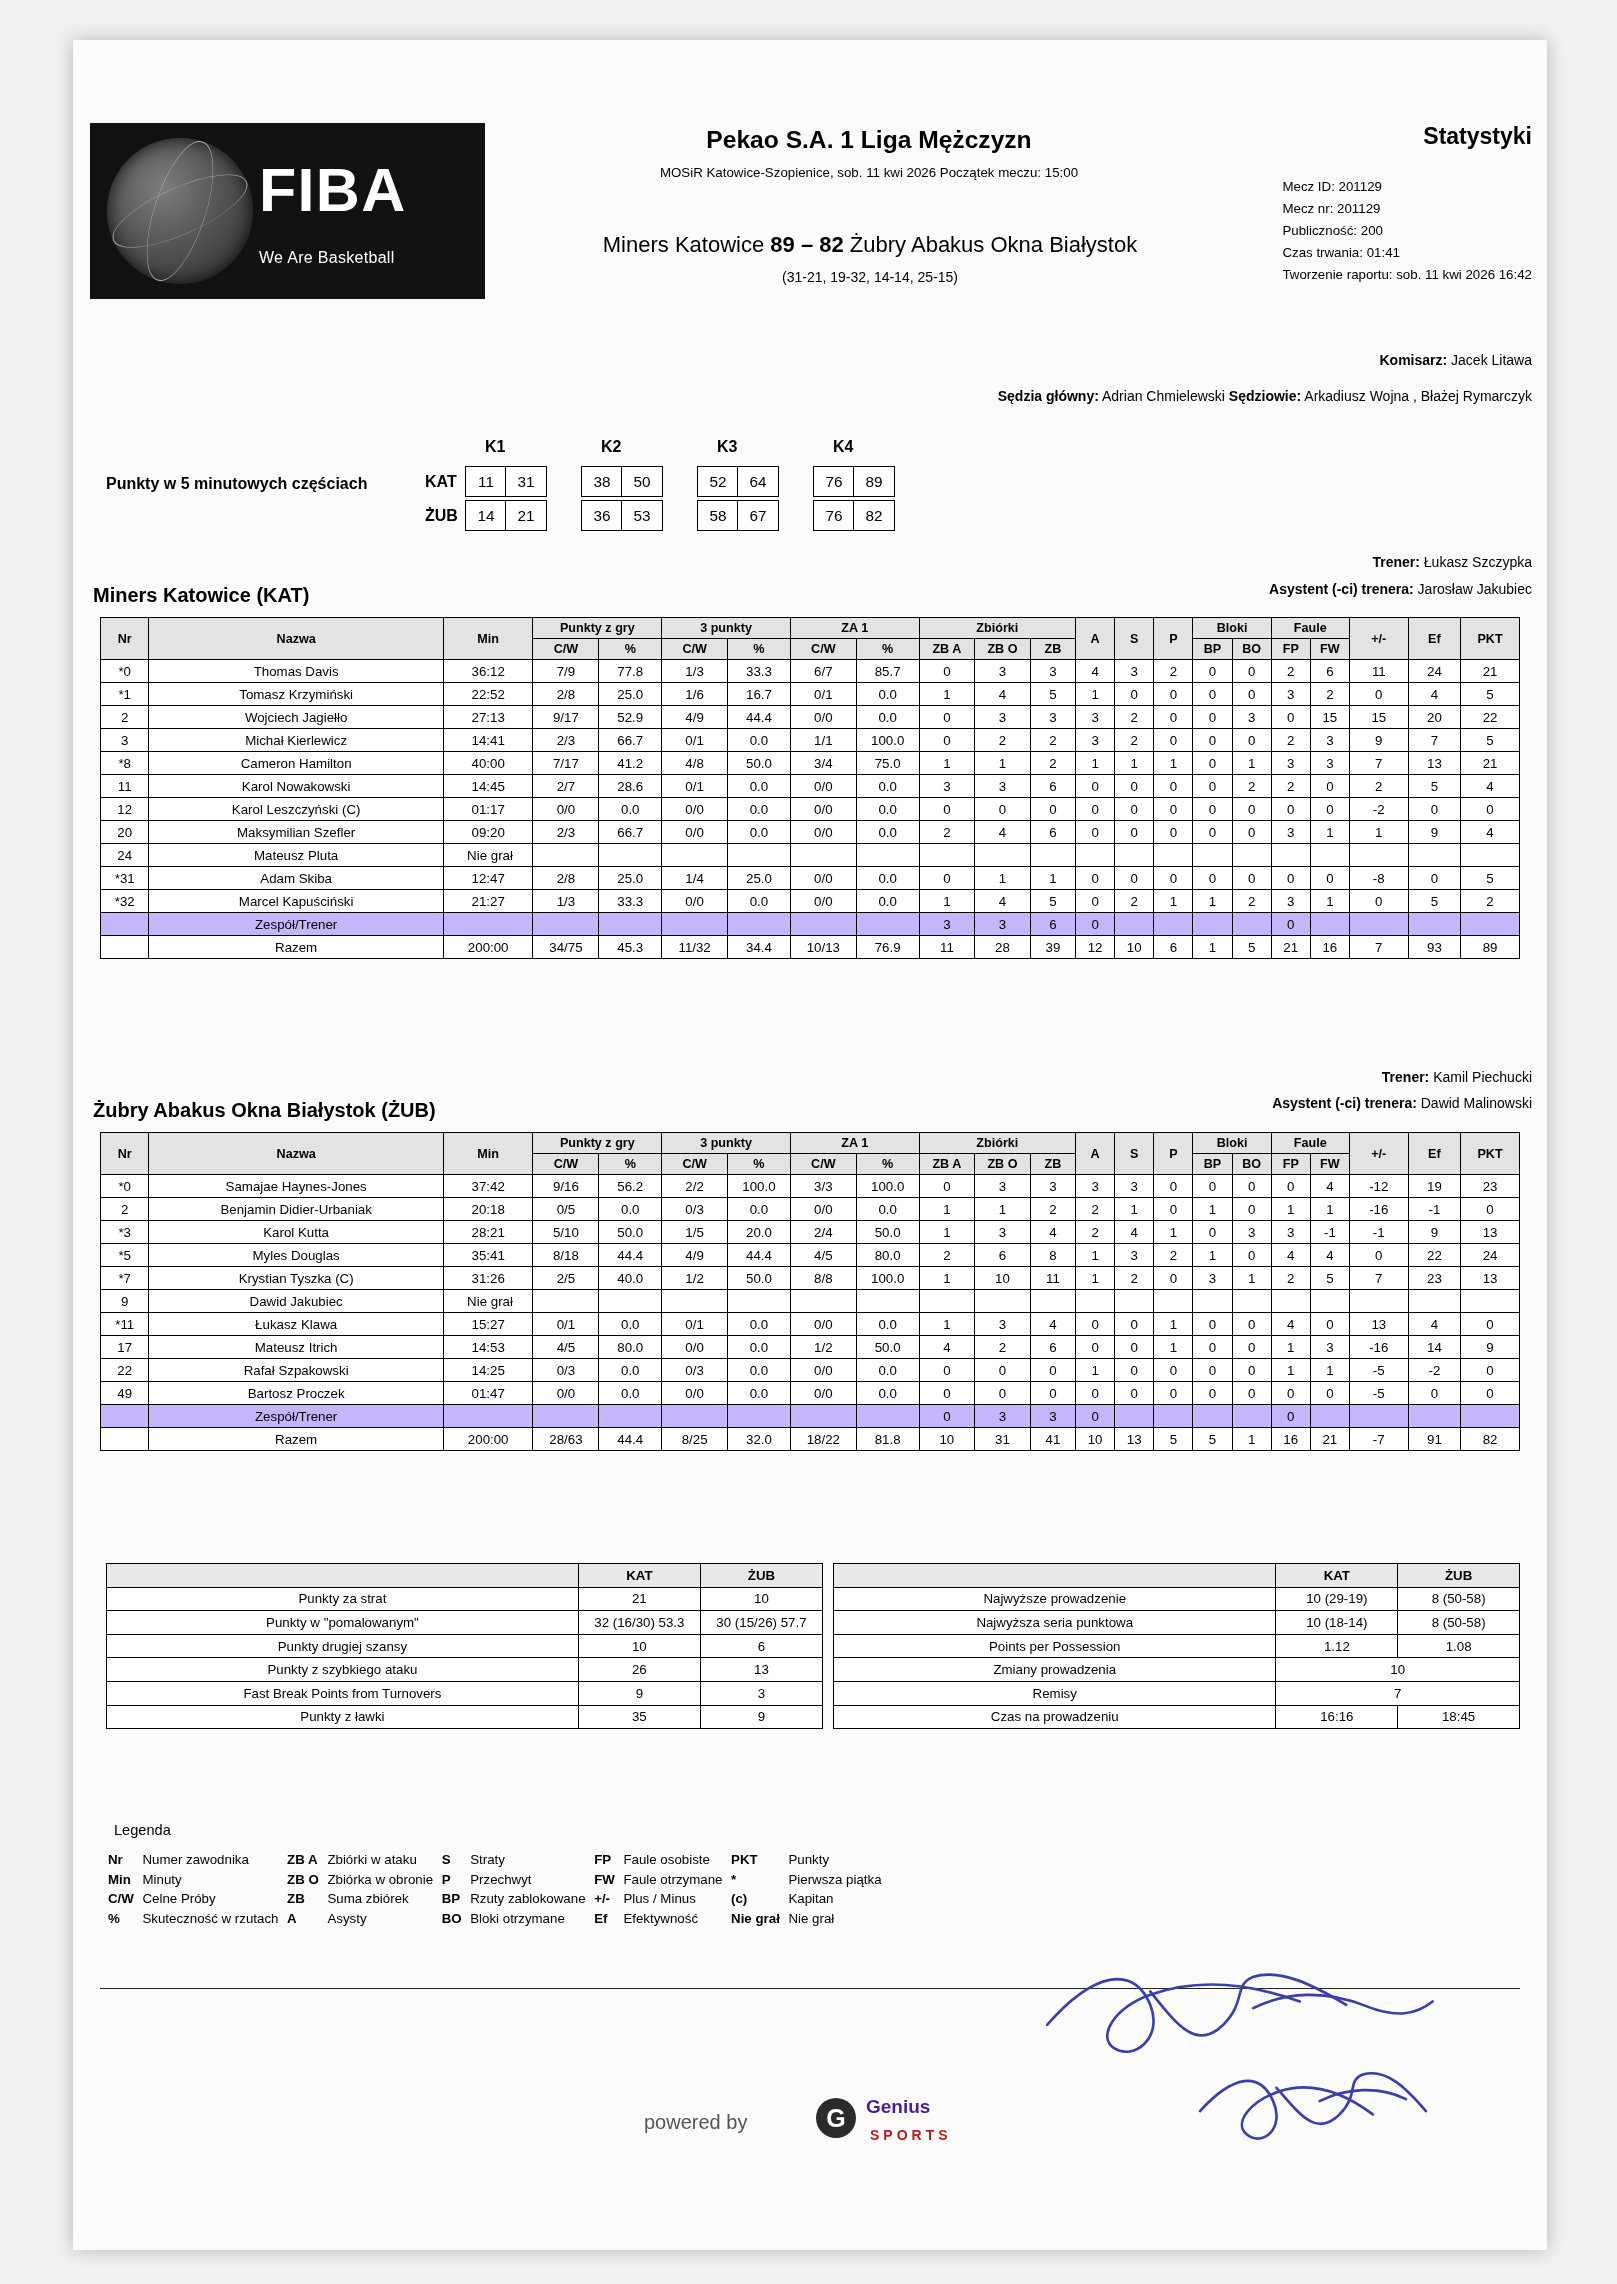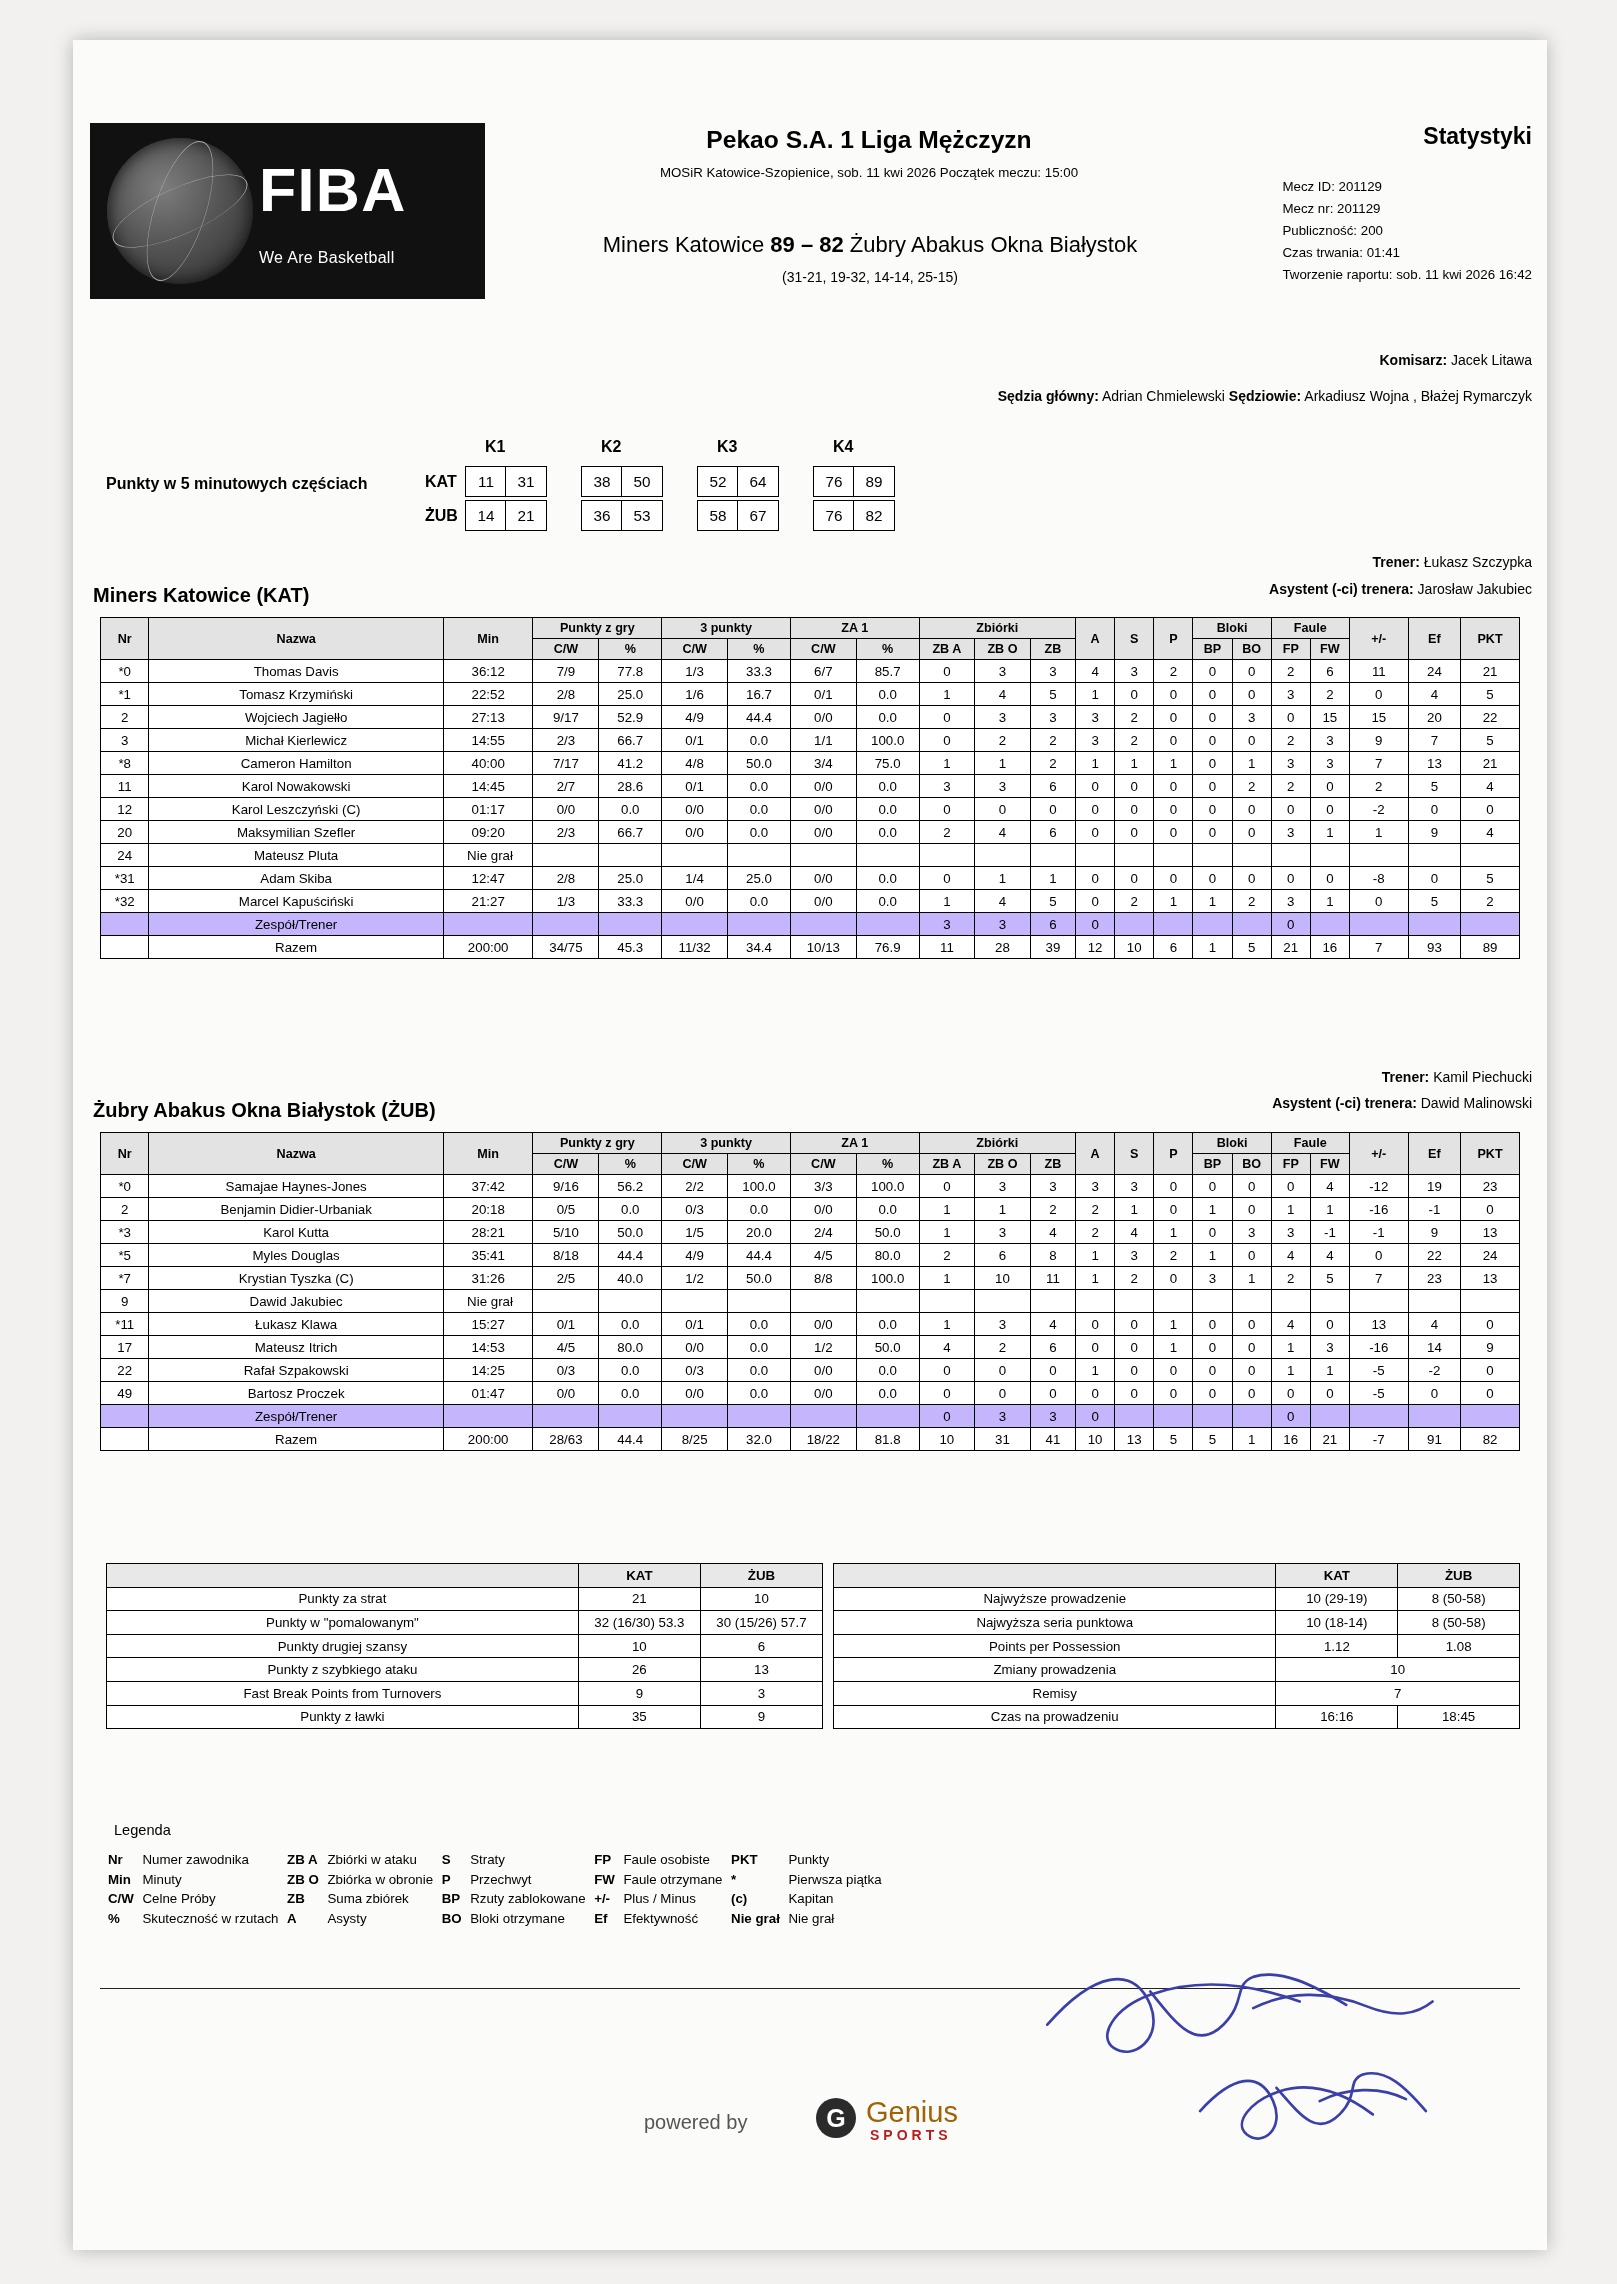--- a/index.html
+++ b/index.html
@@ -79,21 +79,21 @@
   
   .legend-title{position:absolute;left:106px;top:1822px;font-size:14.6px;margin-left:8px;}
   .legend{position:absolute;left:106px;top:1849px;font-size:13.3px;}
   .legend td{padding:1.3px 6.6px 1.3px 0;vertical-align:top;}
   .legend td.k{font-weight:bold;white-space:nowrap;}
   .rule{position:absolute;left:100px;width:1420px;height:1.3px;background:#222;}
   
   .powered{position:absolute;left:644px;top:2111px;font-size:20px;color:#555;}
   .gs-circle{position:absolute;left:816px;top:2098px;width:40px;height:40px;border-radius:50%;
      background:#2b2b2b;color:#fff;font-size:25px;font-weight:bold;text-align:center;line-height:40px;}
-  .gs-text{position:absolute;left:866px;top:2096px;font-size:29px;font-weight:normal;color:#a16207;}
+  .gs-text{position:absolute;left:866px;top:2096px;font-size:19px;font-weight:bold;color:#4c1d95;}
   .gs-sub{position:absolute;left:870px;top:2127px;font-size:14px;letter-spacing:4px;color:#b91c1c;font-weight:bold;}
   .sig{position:absolute;right:119px;top:1945px;width:465px;height:279px;}
   .sig svg{width:100%;height:100%;}
 </style>
 </head>
 <body>
 
 <div class="page">
   <div class="sheet"></div>
 
@@ -274,21 +274,21 @@
           <td>3</td>
           <td>0</td>
           <td>15</td>
           <td>15</td>
           <td>20</td>
           <td>22</td>
   </tr>
         <tr>
     <td class="nr">3</td>
     <td class="name">Michał Kierlewicz</td>
-    <td>14:55</td>
+    <td>14:41</td>
     <td>2/3</td>
           <td>66.7</td>
           <td>0/1</td>
           <td>0.0</td>
           <td>1/1</td>
           <td>100.0</td>
           <td>0</td>
           <td>2</td>
           <td>2</td>
           <td>3</td>

